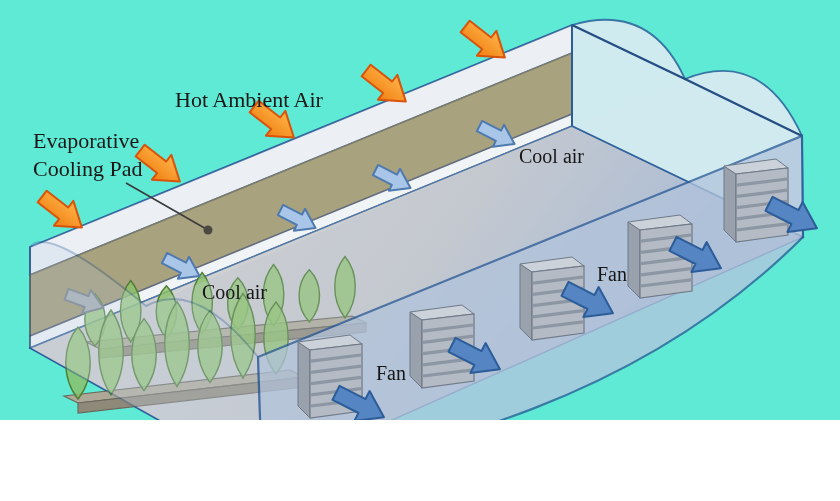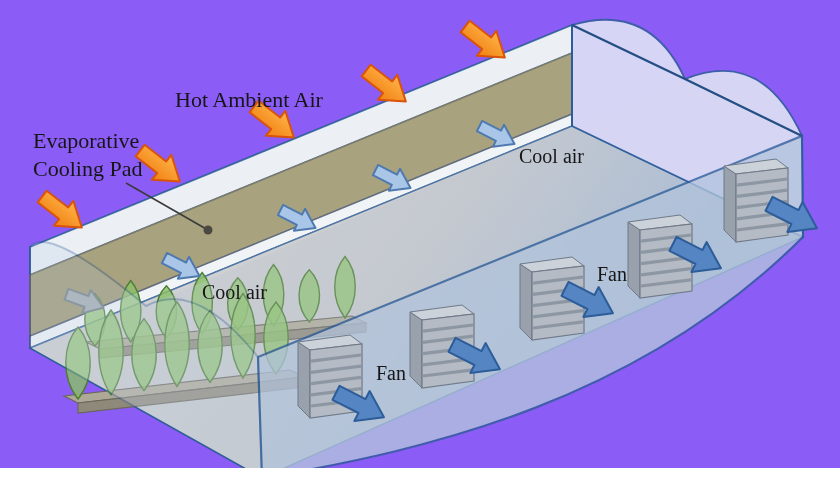--- a/index.html
+++ b/index.html
@@ -1,16 +1,16 @@
 <!DOCTYPE html>
 <html><head>
 <meta charset="utf-8">
 <style>
   html,body{margin:0;padding:0;background:#ffffff;}
-  .stage{width:840px;height:468px;position:relative;background:#8b5cf6;overflow:hidden;
+  .stage{width:840px;height:420px;position:relative;background:#5eead4;overflow:hidden;
          font-family:"Liberation Serif","DejaVu Serif",serif;}
   svg{display:block;}
   text{font-family:"Liberation Serif","DejaVu Serif",serif;fill:#161616;}
   .lbl-big{font-size:22px;}
   .lbl{font-size:20px;}
 </style>
 </head>
 <body>
 
 <div class="stage">

